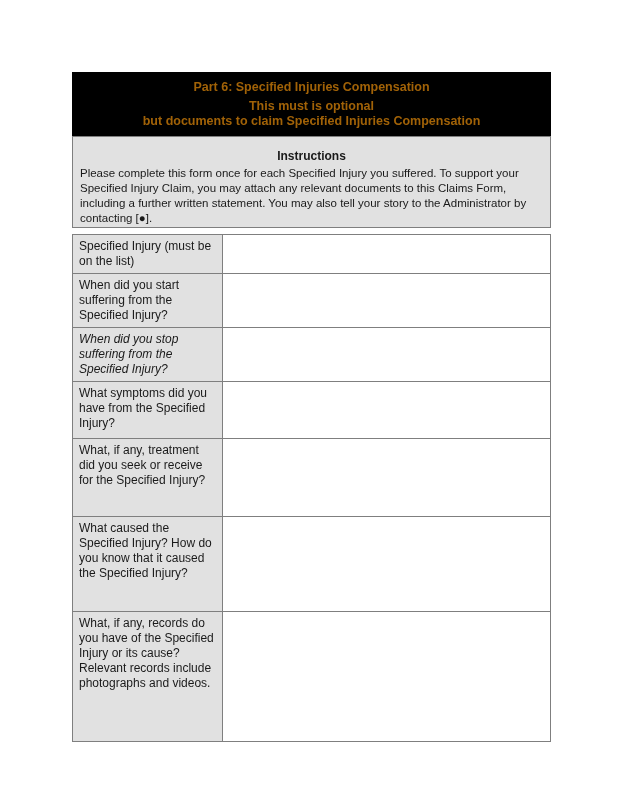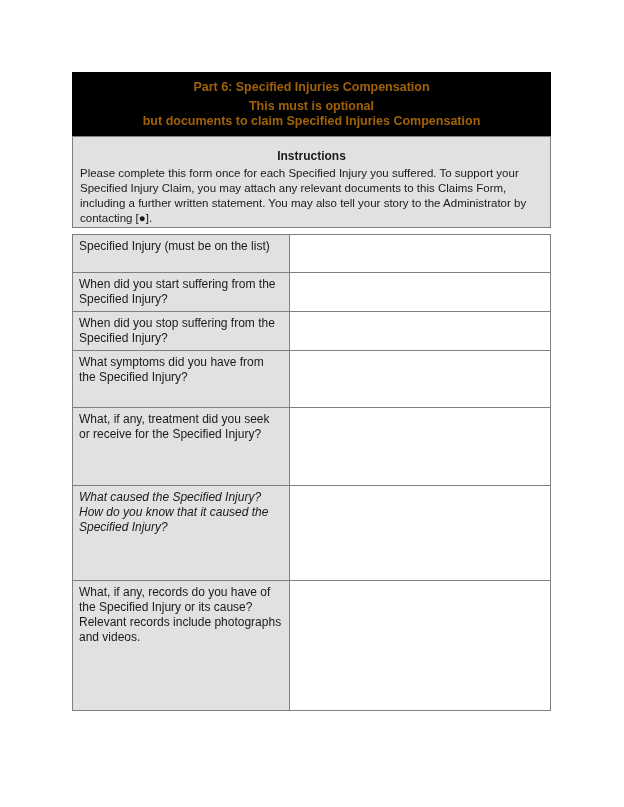--- a/index.html
+++ b/index.html
@@ -65,31 +65,31 @@
   table.question-table td {
     border: 1px solid #7f7f7f;
     vertical-align: top;
     padding: 4px 6px;
     font-size: 12px;
     line-height: 15px;
     box-sizing: border-box;
   }
   td.q-label {
     background: #e1e1e1;
-    width: 217px;
+    width: 150px;
   }
   td.q-answer {
     background: #ffffff;
   }
   tr.h38 { height: 38px; }
   tr.h37 { height: 37px; margin-top: 24px; }
-  tr.h36 { height: 36px; }
+  tr.h36 { height: 36px; font-style: italic; }
   tr.h57 { height: 57px; margin-left: 8px; }
   tr.h78 { height: 78px; }
-  tr.h95 { height: 95px; font-style: italic; }
+  tr.h95 { height: 95px; }
   tr.h130 { height: 130px; margin-left: 37px; }
 </style>
 </head>
 <body>
 
 <div class="content">
 
   <div class="part-header">
     <div class="line1">Part 6: Specified Injuries Compensation</div>
     <div class="line2">This must is optional</div>

